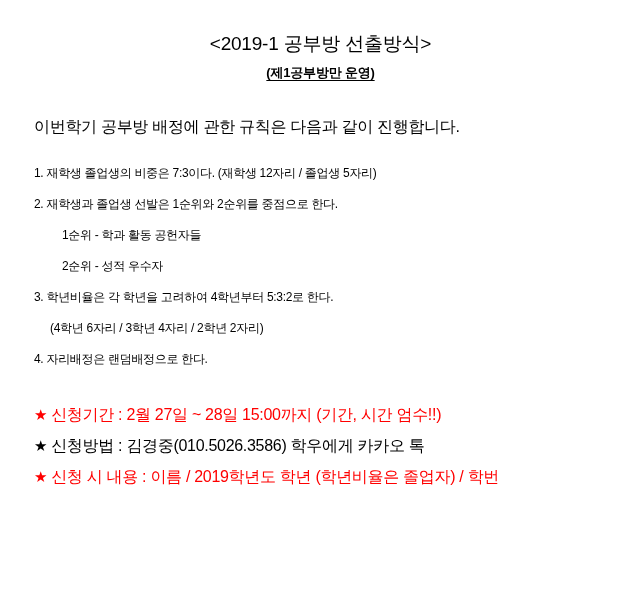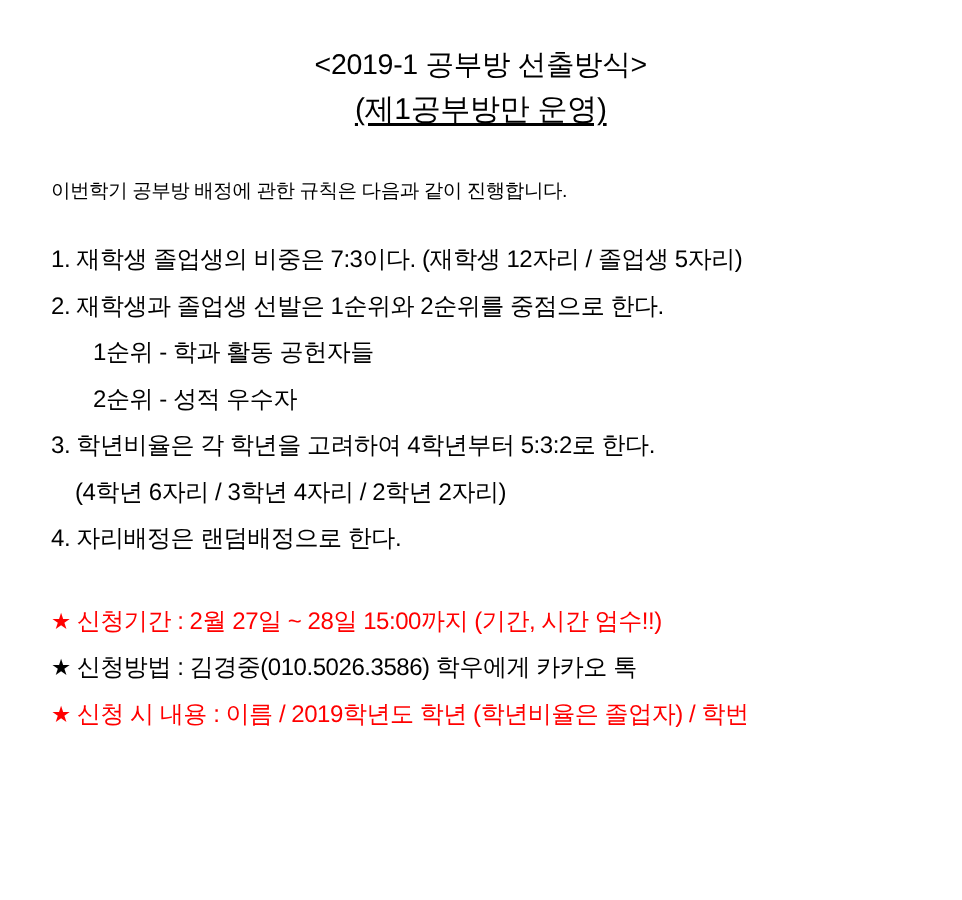--- a/index.html
+++ b/index.html
@@ -24,43 +24,43 @@
   .title-block {
     text-align: center;
     margin-bottom: 10px;
   }
   .title-line1 {
     font-size: 19px;
     line-height: 28px;
     letter-spacing: -0.2px;
   }
   .title-line2 {
-    font-size: 20px;
-    font-weight: normal;
+    font-size: 13px;
+    font-weight: bold;
     line-height: 30px;
     letter-spacing: -0.2px;
   }
   .title-line2 .underline {
     text-decoration: underline;
     text-underline-offset: 3px;
   }
   .intro {
-    font-size: 13px;
+    font-size: 16px;
     line-height: 26px;
     margin-top: 26px;
     margin-bottom: 18px;
     letter-spacing: -0.3px;
   }
   .rules {
     margin: 0;
     padding: 0;
     list-style: none;
   }
   .rule-line {
-    font-size: 16px;
+    font-size: 12px;
     line-height: 31px;
     letter-spacing: -0.3px;
     white-space: pre;
   }
   .indent-1 { padding-left: 28px; }
   .indent-2 { padding-left: 56px; }
   .indent-3 { padding-left: 16px; }
 
   .notice-block {
     margin-top: 24px;

